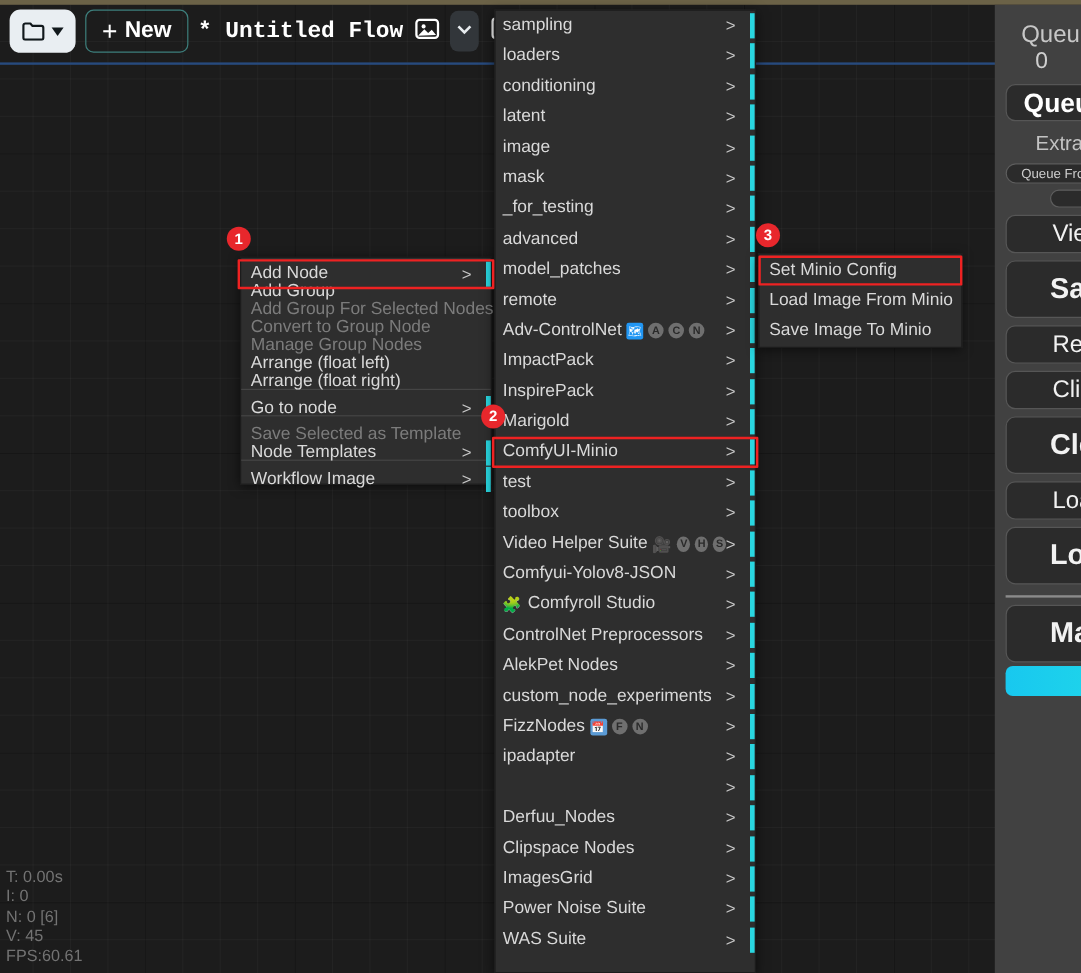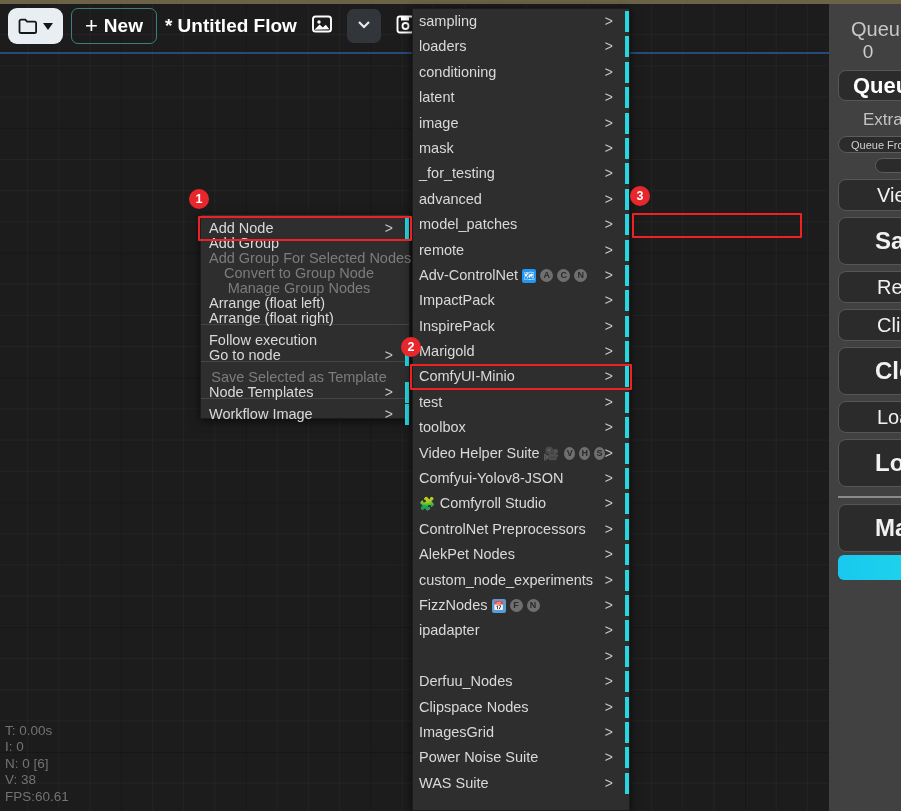--- a/index.html
+++ b/index.html
@@ -48,21 +48,21 @@
   .tb-folder svg { display: block; }
   .caret-dn { width: 0; height: 0; border-left: 5px solid transparent;
               border-right: 5px solid transparent; border-top: 7px solid #11181c; }
   .tb-new {
     display: flex; align-items: center; gap: 6px;
     border: 1px solid #3d7f7c; border-radius: 7px;
     height: 36px; padding: 0 13px; color: #fff;
     font-size: 19px; font-weight: bold;
   }
   .tb-plus { font-size: 22px; font-weight: 400; line-height: 1; }
-  .tb-title { color: #fff; font-size: 19px; font-weight: bold; white-space: nowrap; }
+  .tb-title { color: #fff; font-size: 19px; font-weight: bold; white-space: nowrap; font-family: Liberation Mono, monospace; }
   .tb-iconbtn {
     width: 34px; height: 34px; display: flex; align-items: center; justify-content: center;
     border-radius: 7px;
   }
   .tb-iconbtn.shaded { background: #32363a; }
   .chev-svg { stroke: #e7ebee; stroke-width: 2.2; fill: none; }
 
   
   .lg-menu {
     position: absolute; z-index: 20;
@@ -74,21 +74,21 @@
     padding: 1px 0;
   }
   .lg-item {
     position: relative;
     height: 24.8px; line-height: 24.8px;
     padding: 0 20px 0 8px;
     white-space: nowrap;
     color: #d9d9d9;
     font-size: 14.5px;
   }
-  .lg-item.dim { color: #7c7c7c; text-align: center; }
+  .lg-item.dim { color: #7c7c7c; }
   .lg-item .arrow {
     position: absolute; right: 16px; top: 0; color: #c6c6c6; font-size: 14px;
   }
   .lg-sep { height: 1px; background: #454545; margin: 3px 0; }
 
   
   #menu1 { left: 200px; top: 214px; width: 210px; }
   #menu1 .lg-item { padding-left: 8px; height: 15px; line-height: 24.8px; }
 
   
@@ -247,21 +247,20 @@
 
   <div class="lg-menu" id="menu1">
       <div class="lg-item"><span>Add Node</span><span class="arrow">&gt;</span><span class="cyan-edge"></span></div>
       <div class="lg-item"><span>Add Group</span></div>
       <div class="lg-item dim"><span>Add Group For Selected Nodes</span></div>
       <div class="lg-item dim"><span>Convert to Group Node</span></div>
       <div class="lg-item dim"><span>Manage Group Nodes</span></div>
       <div class="lg-item"><span>Arrange (float left)</span></div>
       <div class="lg-item"><span>Arrange (float right)</span></div>
       <div class="lg-sep"></div>
-      <div class="lg-item"><span>Follow execution</span></div>
       <div class="lg-item"><span>Go to node</span><span class="arrow">&gt;</span><span class="cyan-edge"></span></div>
       <div class="lg-sep"></div>
       <div class="lg-item dim"><span>Save Selected as Template</span></div>
       <div class="lg-item"><span>Node Templates</span><span class="arrow">&gt;</span><span class="cyan-edge"></span></div>
       <div class="lg-sep"></div>
       <div class="lg-item"><span>Workflow Image</span><span class="arrow">&gt;</span><span class="cyan-edge"></span></div>
     </div>
 
   <div class="lg-menu" id="menu2">
       <div class="lg-item">
@@ -425,20 +424,25 @@
         <span class="arrow">&gt;</span>
         <span class="cyan-edge"></span>
       </div>
       <div class="lg-item">
         <span class="lbl">WAS Suite</span>
         <span class="arrow">&gt;</span>
         <span class="cyan-edge"></span>
       </div>
     </div>
 
+  <div class="lg-menu" id="menu3">
+      <div class="lg-item"><span>Set Minio Config</span></div>
+      <div class="lg-item"><span>Load Image From Minio</span></div>
+      <div class="lg-item"><span>Save Image To Minio</span></div>
+    </div>
 
   <div id="sidebar">
     <div class="sb-title">Queue size:</div>
     <div class="sb-count">0</div>
     <div class="sb-btn">Queue Prompt</div>
     <div class="sb-sub">Extra options</div>
     <div class="sb-pill">Queue Front</div>
     <div class="sb-toggle"></div>
     <div class="sb-row">View Queue</div>
     <div class="sb-row tall">Save</div>
@@ -449,21 +453,21 @@
     <div class="sb-row tall">Load Default</div>
     <div class="sb-hr"></div>
     <div class="sb-row tall">Manager</div>
     <div class="sb-accent"></div>
   </div>
 
   <div id="stats">
     <div>T: 0.00s</div>
     <div>I: 0</div>
     <div>N: 0 [6]</div>
-    <div>V: 38</div>
+    <div>V: 45</div>
     <div>FPS:60.61</div>
   </div>
 
   <div class="hl" id="hl1" style="left: 198px; top: 216px; width: 214px; height: 24.7969px;"></div>
   <div class="hl" id="hl2" style="left: 410px; top: 364.469px; width: 222px; height: 25.3906px;"></div>
   <div class="hl" id="hl3" style="left: 632px; top: 213px; width: 170px; height: 25px;"></div>
 
   <div class="num-badge" id="nb1" style="left: 189px; top: 189px;">1</div>
   <div class="num-badge" id="nb2" style="left: 401px; top: 337.469px;">2</div>
   <div class="num-badge" id="nb3" style="left: 630px; top: 186px;">3</div>

